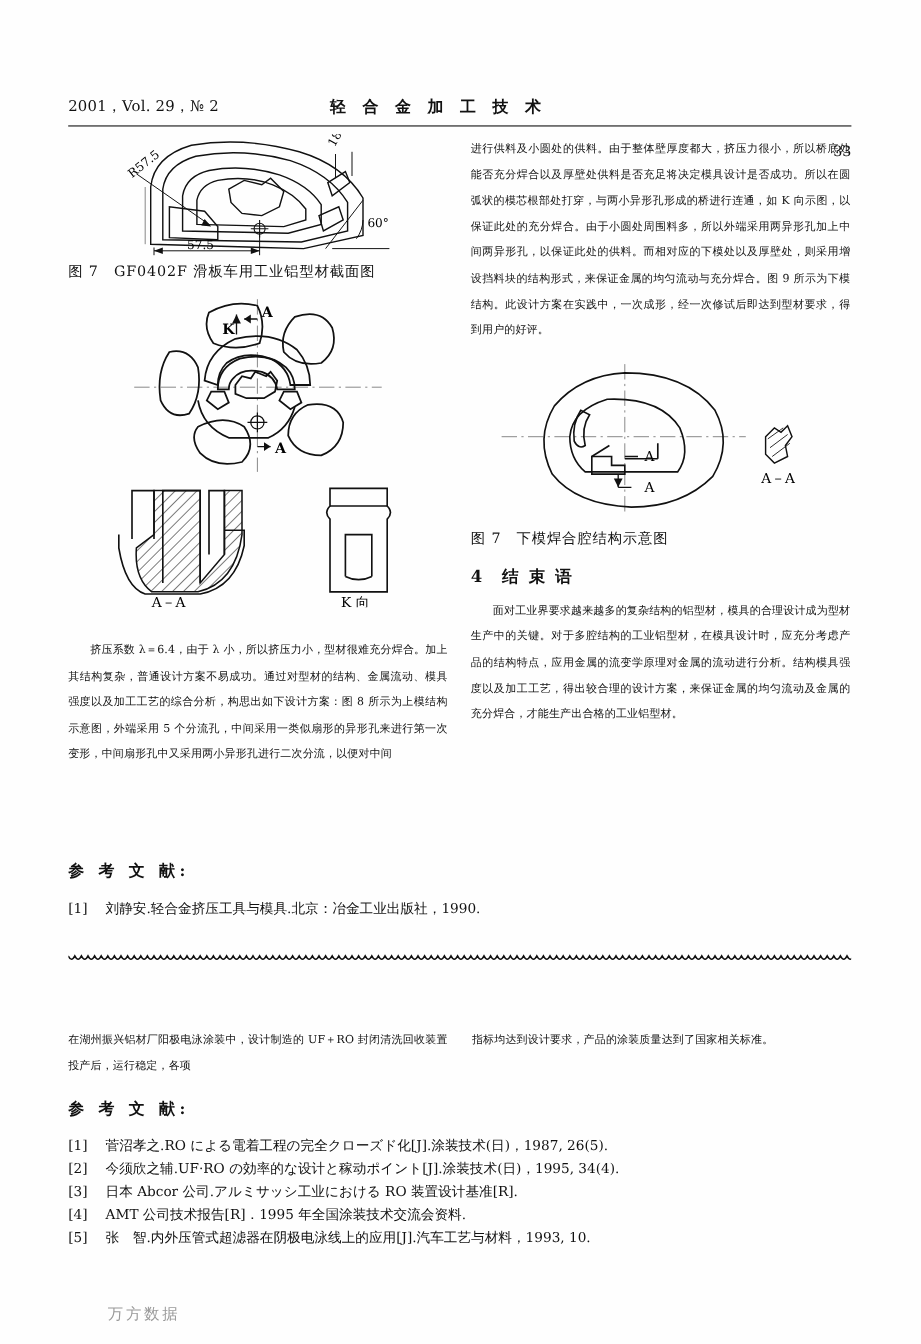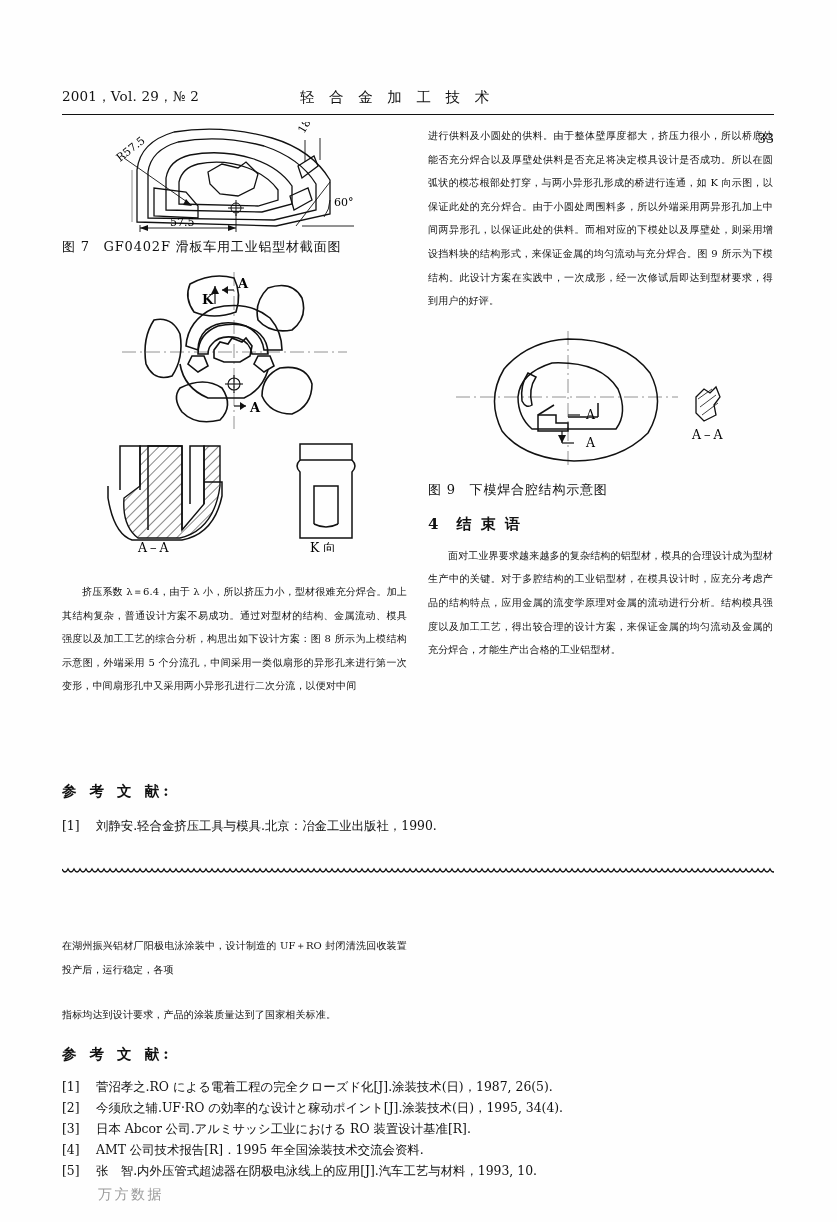--- a/index.html
+++ b/index.html
@@ -34,21 +34,21 @@
     left: 0; top: 0;
     font-size: 13.5px;
     letter-spacing: 0.2px;
     white-space: nowrap;
     font-family: "DejaVu Serif", "Liberation Serif", serif;
   }
   .hdr-center {
     position: absolute;
     left: 238px; top: 0;
     font-size: 14.5px;
-    font-weight: normal;
+    font-weight: bold;
     letter-spacing: 5px;
     white-space: nowrap;
   }
   .hdr-right {
     position: absolute;
     right: 0; top: 5px;
     font-size: 13px;
     margin-top: 38px;
   }
   .header-rule {
@@ -342,21 +342,21 @@
         <g fill="none" stroke="#111" stroke-width="1.3">
           <path d="M268 70 L276 62 L282 66 L288 60 L292 70 L286 78 L288 88 L276 94 L268 86 Z"></path>
         </g>
         <g stroke="#111" stroke-width="0.8">
           <line x1="270" y1="72" x2="284" y2="62"></line>
           <line x1="272" y1="80" x2="288" y2="68"></line>
           <line x1="274" y1="88" x2="290" y2="76"></line>
         </g>
         <text x="264" y="112" font-size="12.5" font-family="DejaVu Serif, serif">A－A</text>
       </svg>
-      <div class="fig-caption" style="margin-top:2px;">图 9　下模焊合腔结构示意图</div>
+      <div class="fig-caption" style="margin-top:2px;">图 7　下模焊合腔结构示意图</div>
     </div>
 
     <div class="sec-head" style="margin-top:16px;">
       <span class="num">4</span><span>结 束 语</span>
     </div>
     <p class="body indent" style="margin-top:10px;">面对工业界要求越来越多的复杂结构的铝型材，模具的合理设计成为型材生产中的关键。对于多腔结构的工业铝型材，在模具设计时，应充分考虑产品的结构特点，应用金属的流变学原理对金属的流动进行分析。结构模具强度以及加工工艺，得出较合理的设计方案，来保证金属的均匀流动及金属的充分焊合，才能生产出合格的工业铝型材。</p>
   </div>
 
   <div class="wavy">
     <svg width="712" height="10" viewBox="0 0 712 10" preserveAspectRatio="none">
@@ -373,21 +373,21 @@
                q3 6 6 0 q3 6 6 0 q3 6 6 0 q3 6 6 0 q3 6 6 0 q3 6 6 0 q3 6 6 0 q3 6 6 0
                q3 6 6 0 q3 6 6 0 q3 6 6 0 q3 6 6 0 q3 6 6 0 q3 6 6 0 q3 6 6 0 q3 6 6 0
                q3 6 6 0 q3 6 6 0 q3 6 6 0 q3 6 6 0 q3 6 6 0 q3 6 6 0 q3 6 6 0 q3 6 6 0
                q3 6 6 0 q3 6 6 0 q3 6 6 0 q3 6 6 0 q3 6 6 0 q3 6 6 0 q3 6 6 0 q3 6 6 0
                q3 6 6 0 q3 6 6 0 q3 6 6 0 q3 6 6 0 q3 6 6 0 q3 6 6 0 q3 6 6 0 q3 6 6 0" fill="none" stroke="#111" stroke-width="1.4"></path>
     </svg>
   </div>
 
   <div style="position:absolute; left:62px; top:906px; width:712px;">
 
-    <div style="display:flex; gap:22px; margin-top:28px;flex-direction:column;">
+    <div style="display:flex; gap:22px; margin-top:28px;">
       <p class="body" style="width:345px;">在湖州振兴铝材厂阳极电泳涂装中，设计制造的 UF＋RO 封闭清洗回收装置投产后，运行稳定，各项</p>
       <p class="body" style="width:345px;">指标均达到设计要求，产品的涂装质量达到了国家相关标准。</p>
     </div>
 
     <div class="ref-head" style="margin-top:18px;">参 考 文 献:</div>
 
     <div style="margin-top:12px;">
       <div class="ref-item">
         <span class="ref-num">[1]</span>
         <span class="ref-txt">菅沼孝之.RO による電着工程の完全クローズド化[J].涂装技术(日)，1987, 26(5).</span>

